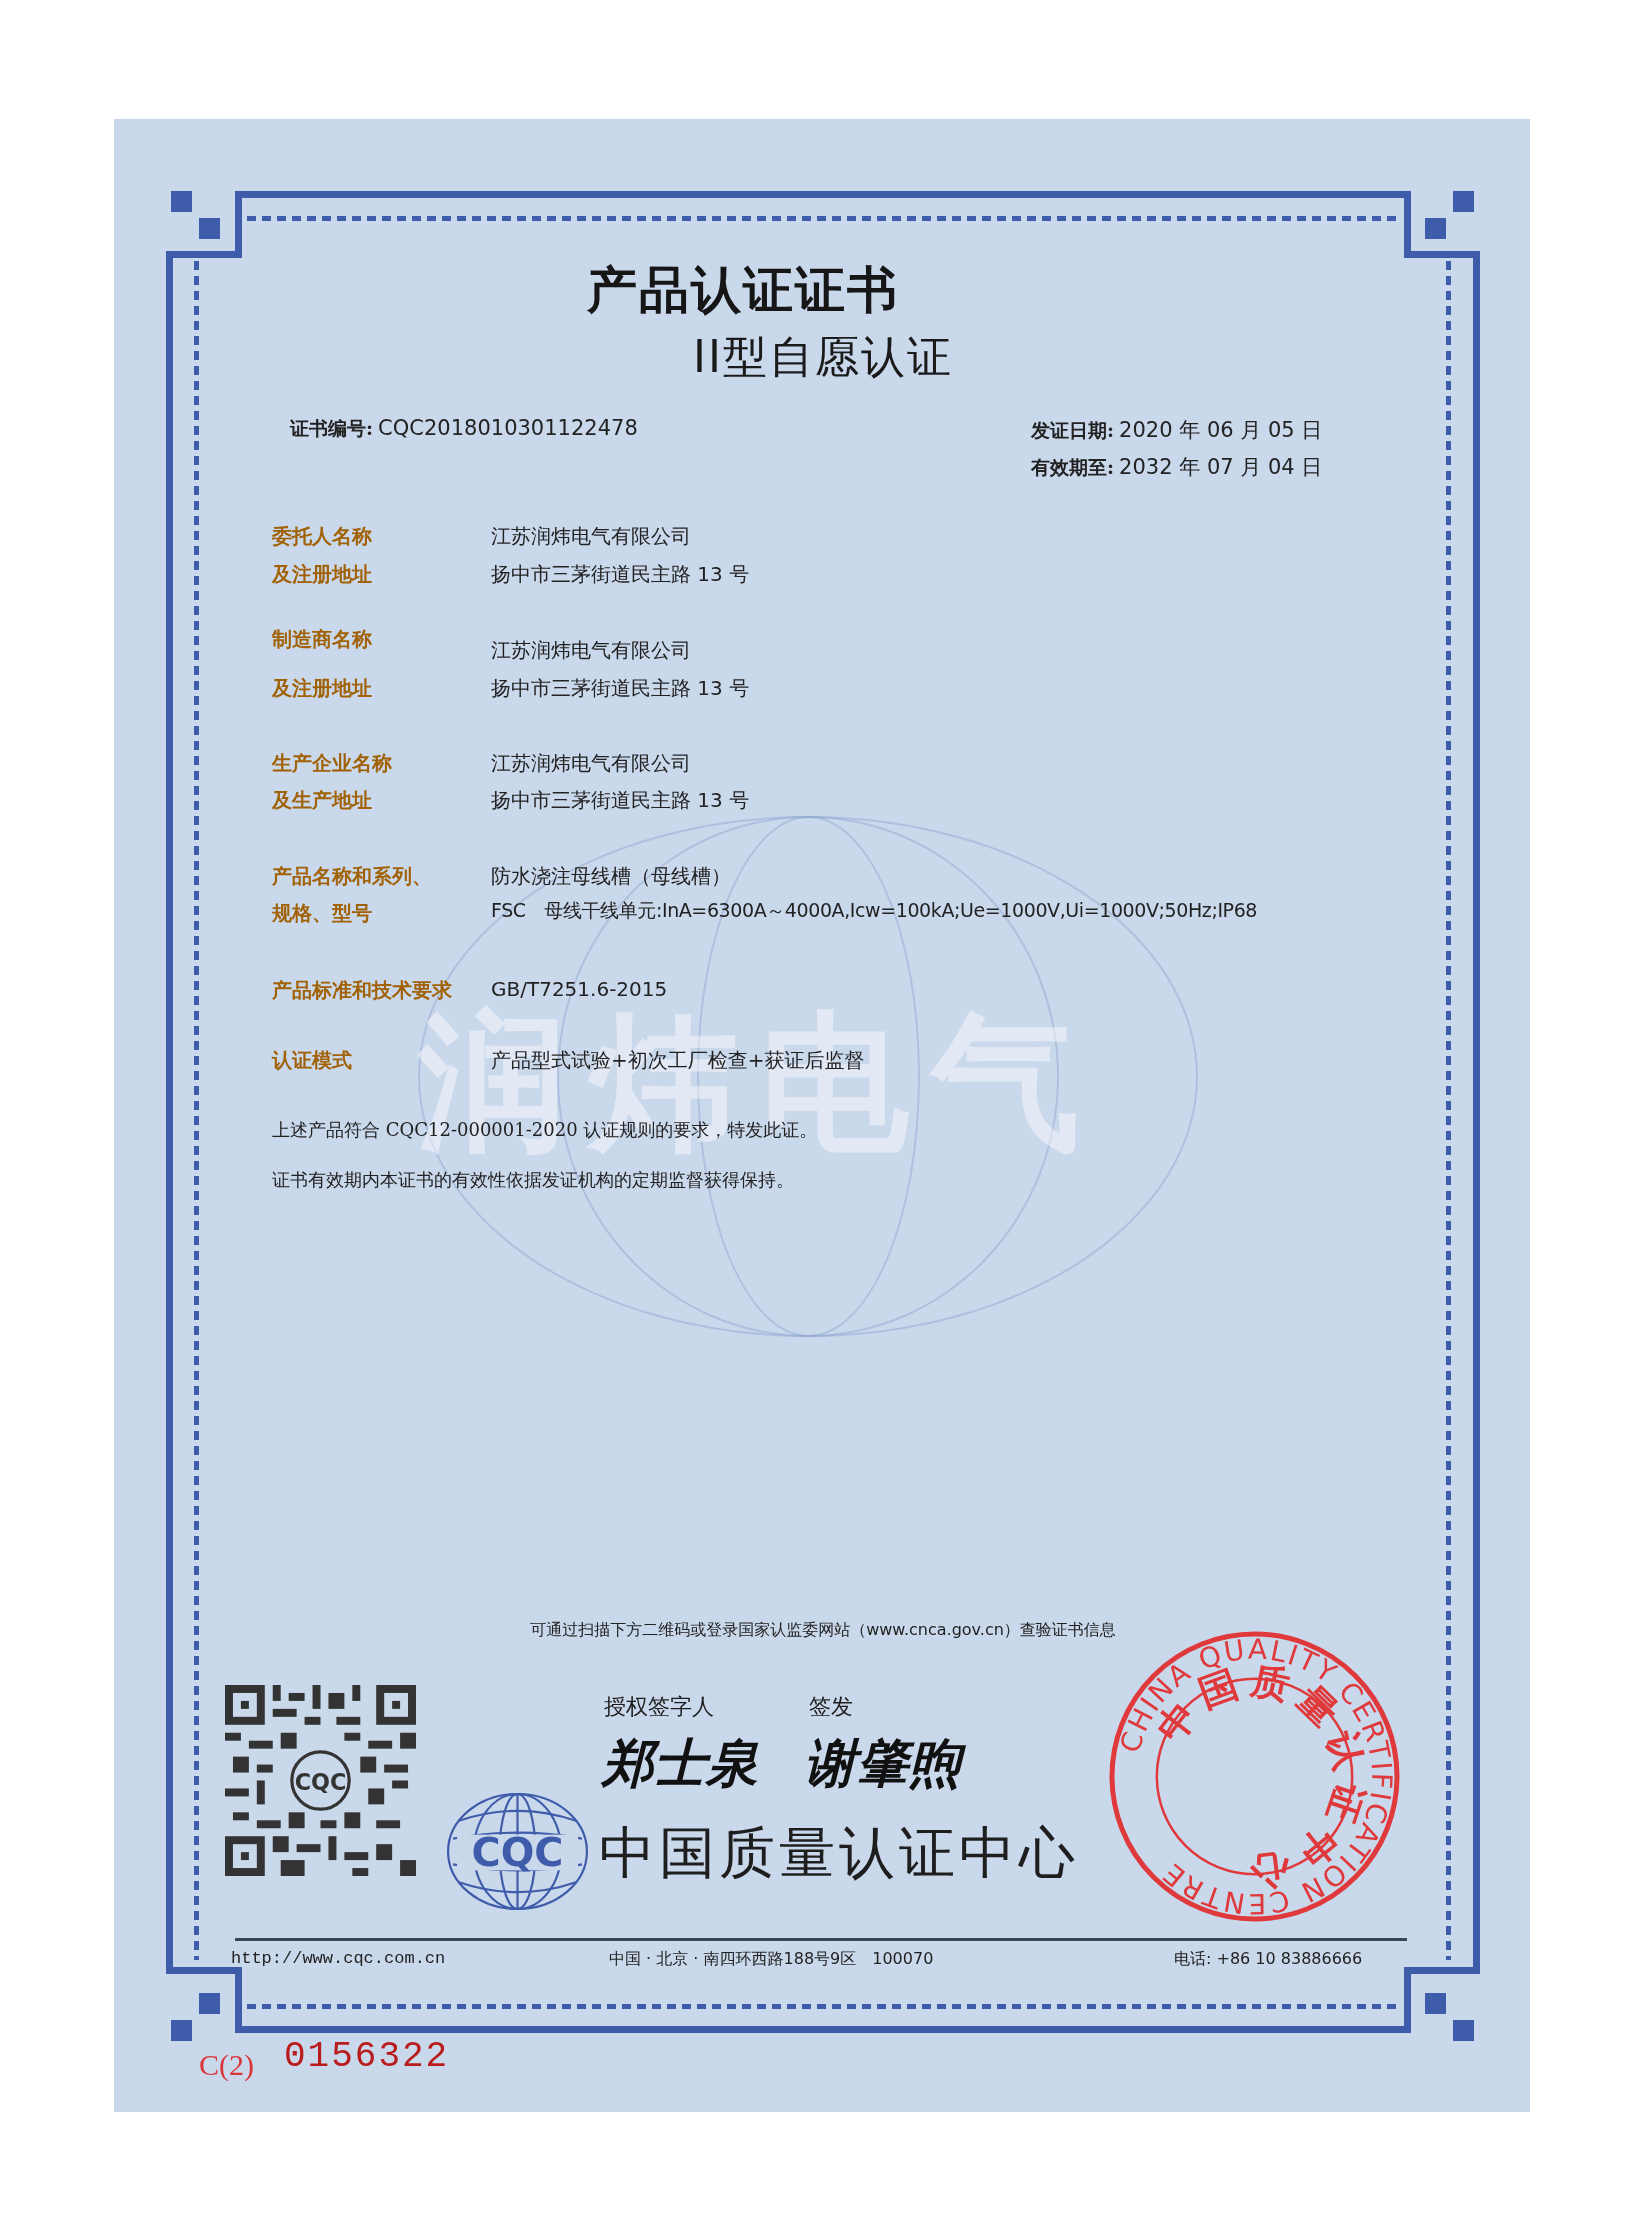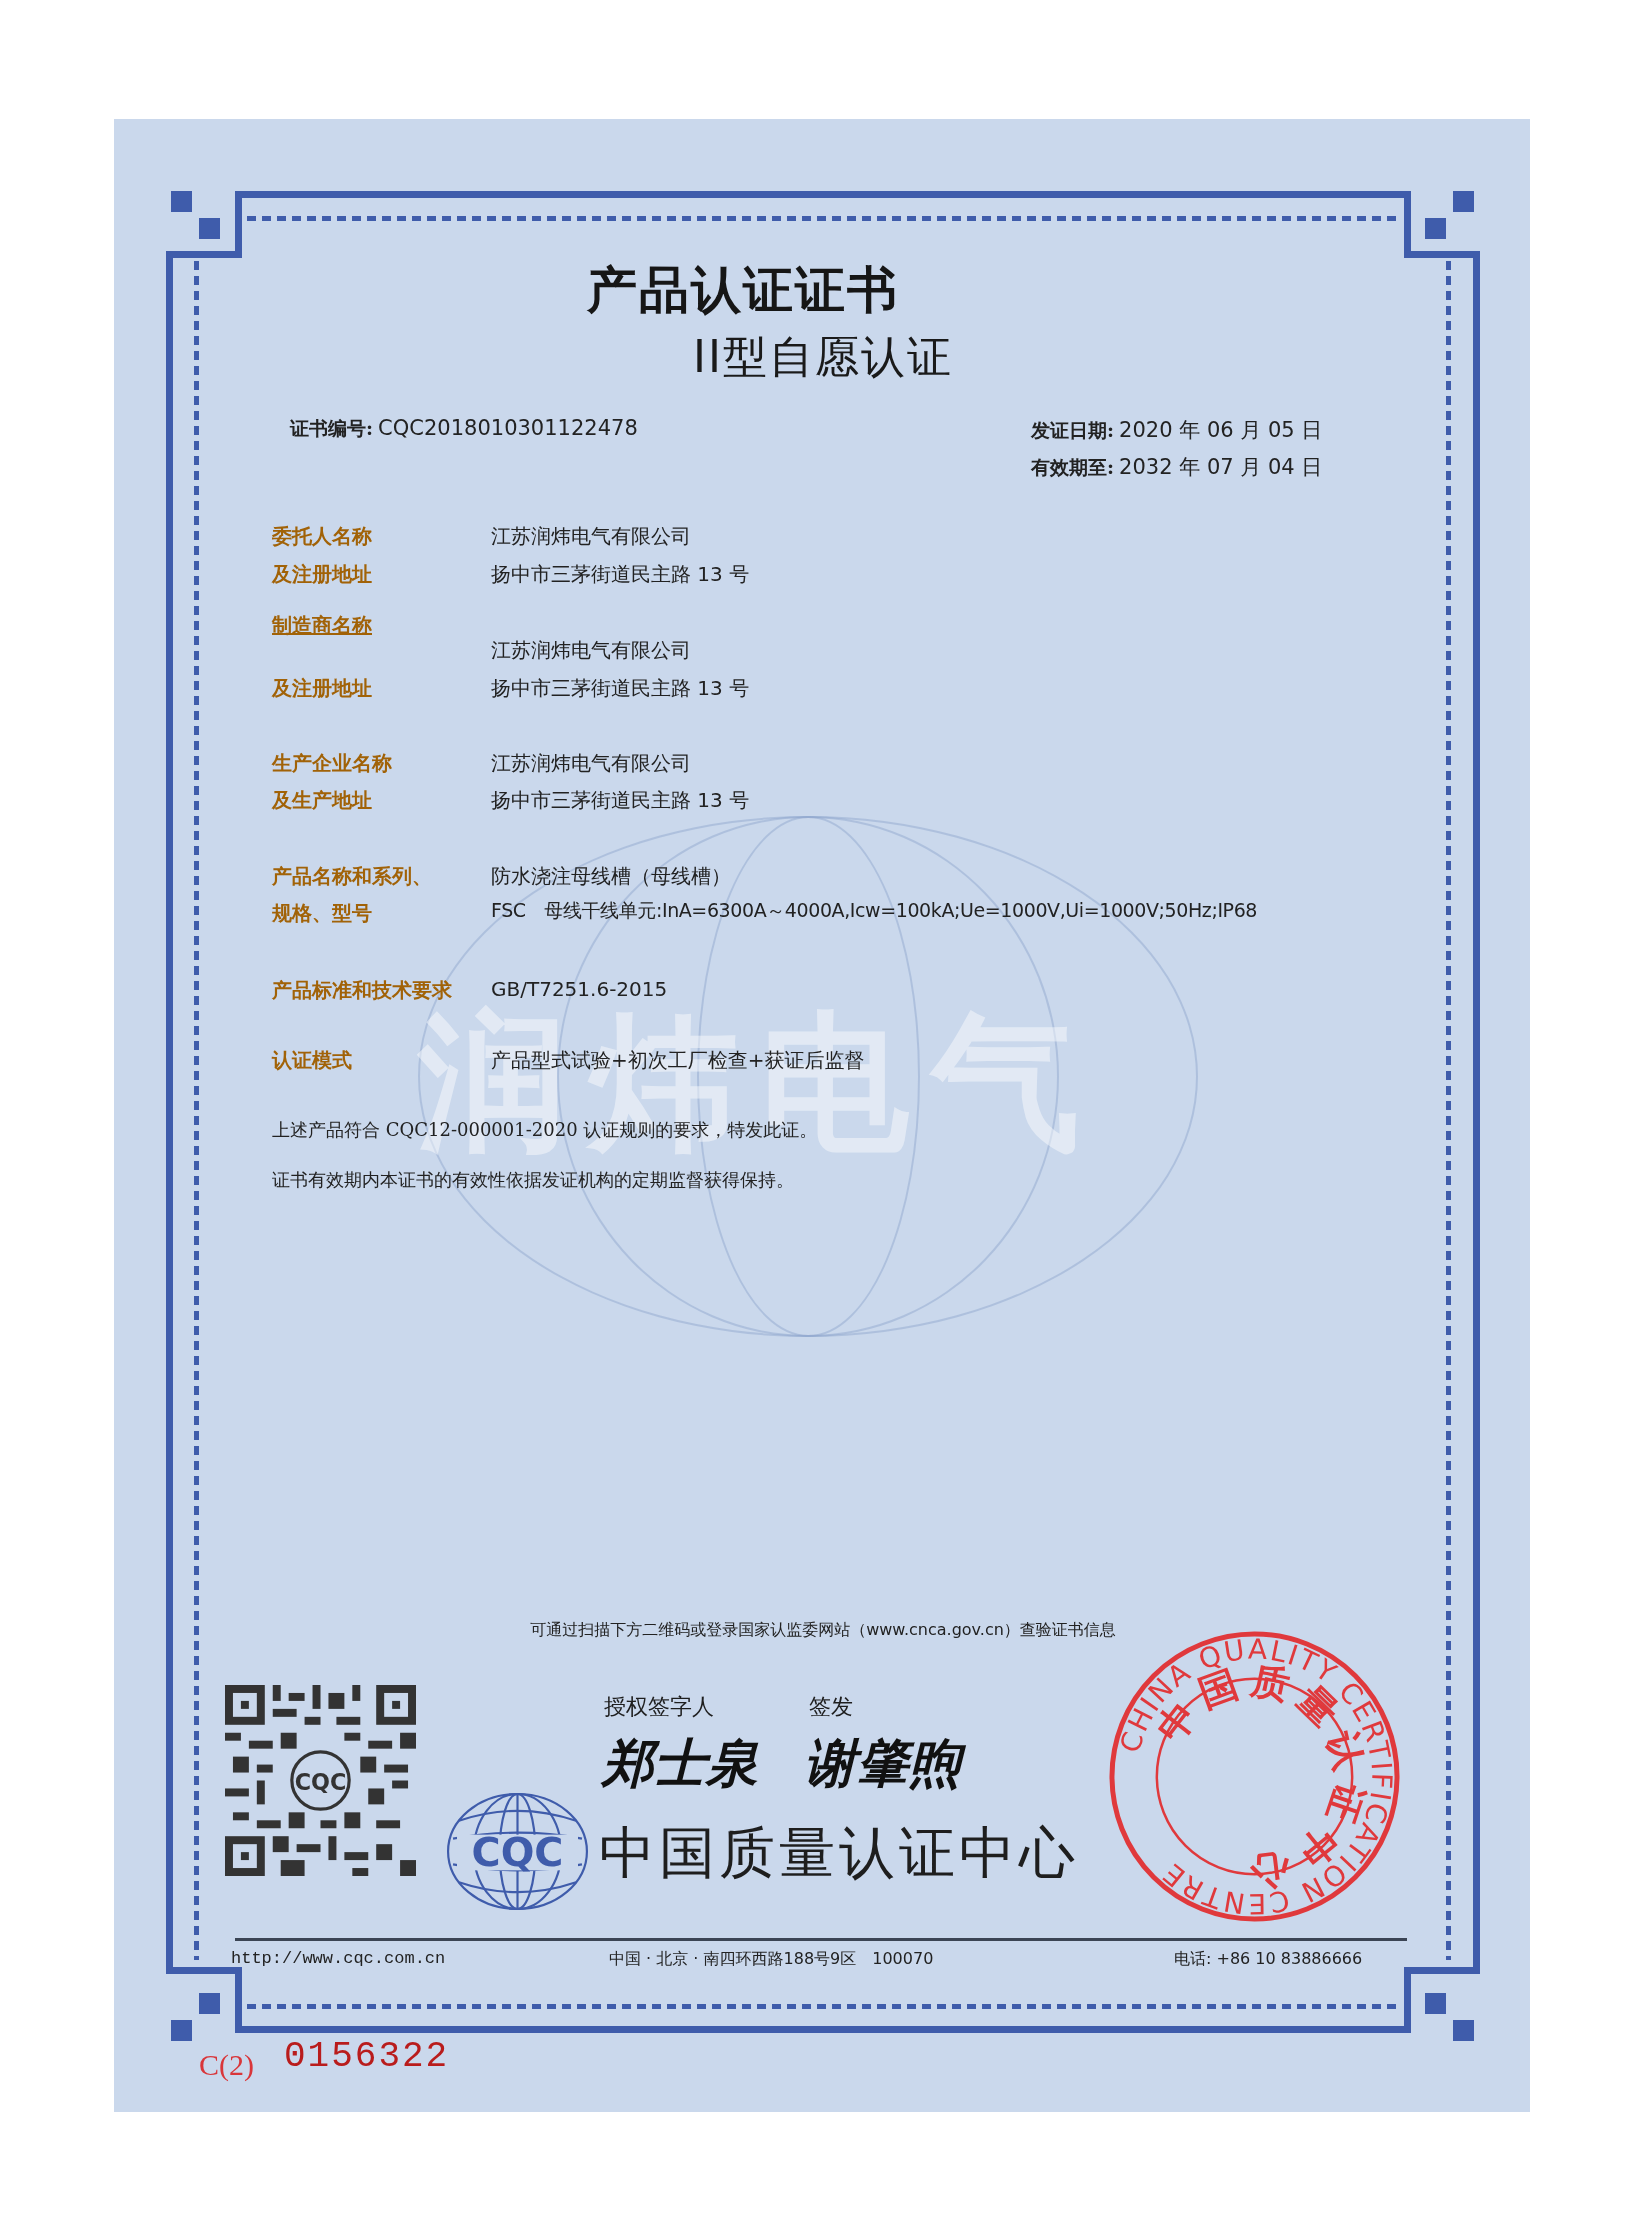--- a/index.html
+++ b/index.html
@@ -91,21 +91,21 @@
   <span class="meta-val">2032 年 07 月 04 日</span>
 </div>
 
 <div>
   <div class="abs lbl" style="left:272px; top:523px;">委托人名称</div>
   <div class="abs lbl" style="left:272px; top:561px;">及注册地址</div>
   <div class="abs val" style="left:491px; top:523px;">江苏润炜电气有限公司</div>
   <div class="abs val" style="left:491px; top:561px;">扬中市三茅街道民主路 13 号</div>
 </div>
 <div>
-  <div class="abs lbl" style="left:272px; top:612px;text-decoration:underline;">制造商名称</div>
+  <div class="abs lbl" style="left:272px; top:626px;">制造商名称</div>
   <div class="abs lbl" style="left:272px; top:675px;">及注册地址</div>
   <div class="abs val" style="left:491px; top:637px;">江苏润炜电气有限公司</div>
   <div class="abs val" style="left:491px; top:675px;">扬中市三茅街道民主路 13 号</div>
 </div>
 <div>
   <div class="abs lbl" style="left:272px; top:750px;">生产企业名称</div>
   <div class="abs lbl" style="left:272px; top:787px;">及生产地址</div>
   <div class="abs val" style="left:491px; top:750px;">江苏润炜电气有限公司</div>
   <div class="abs val" style="left:491px; top:787px;">扬中市三茅街道民主路 13 号</div>
 </div>

